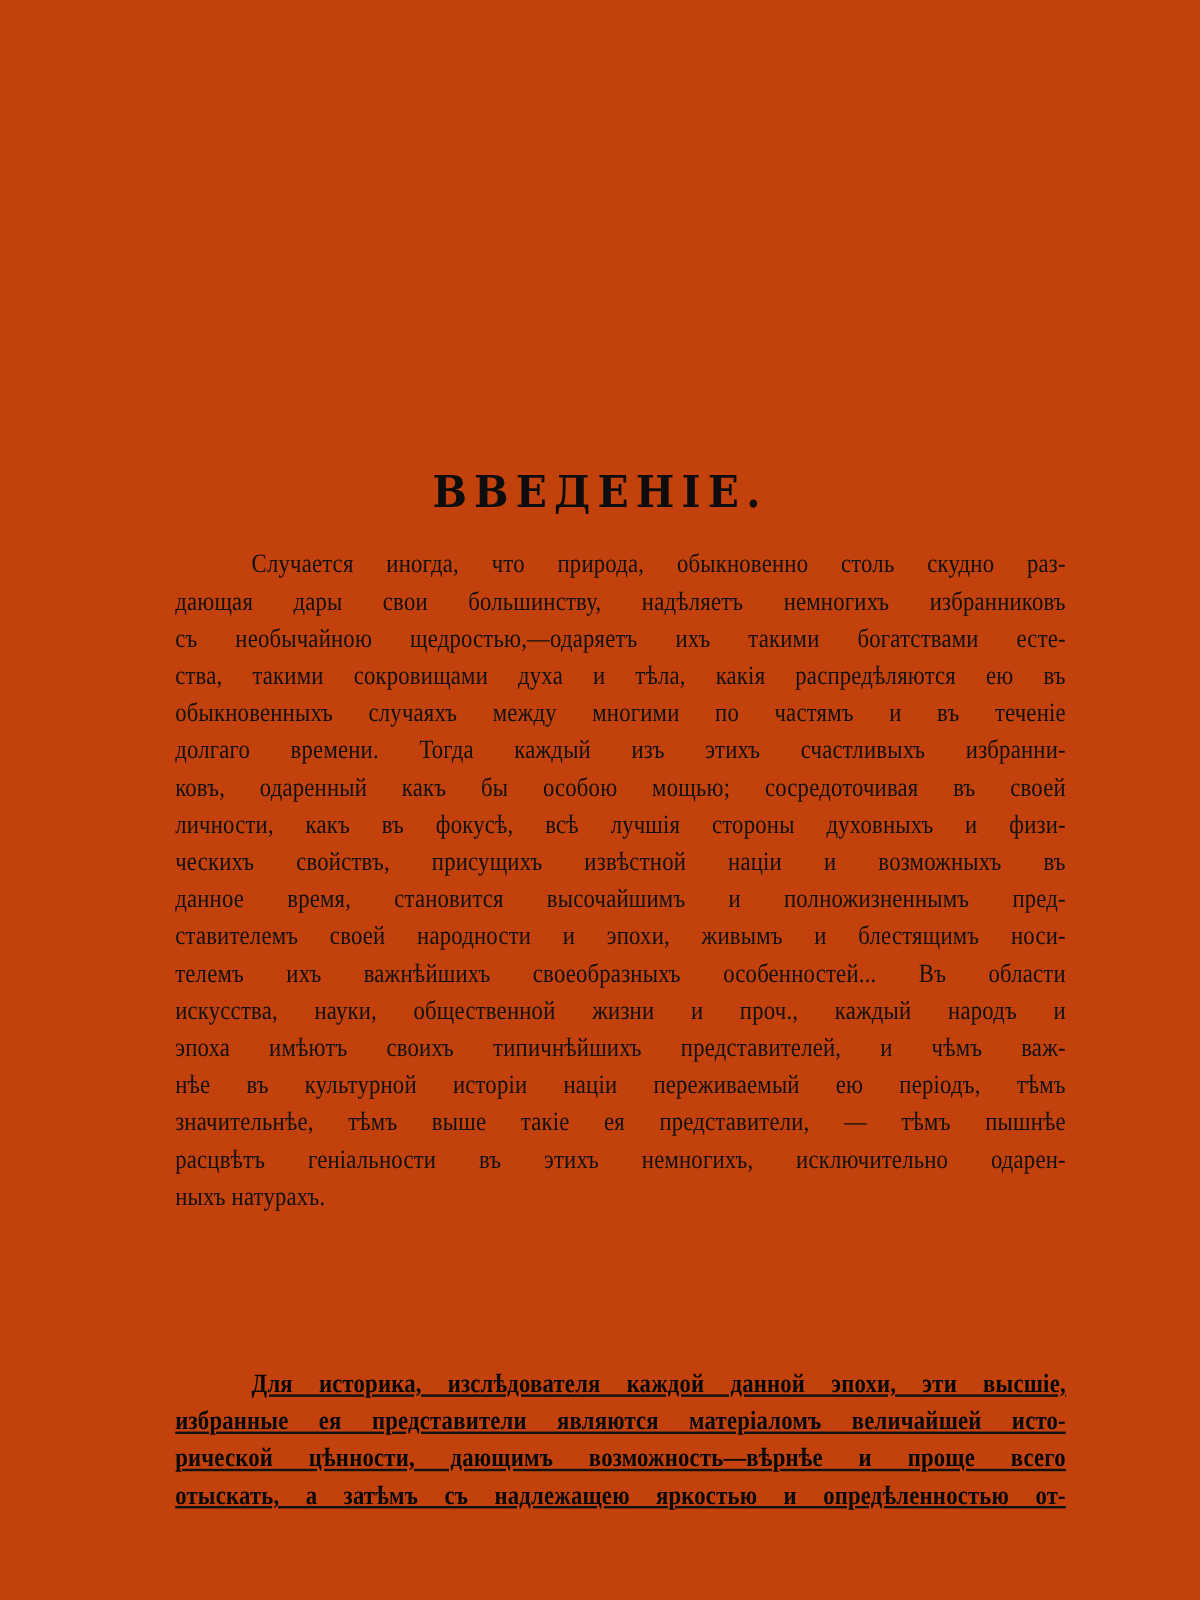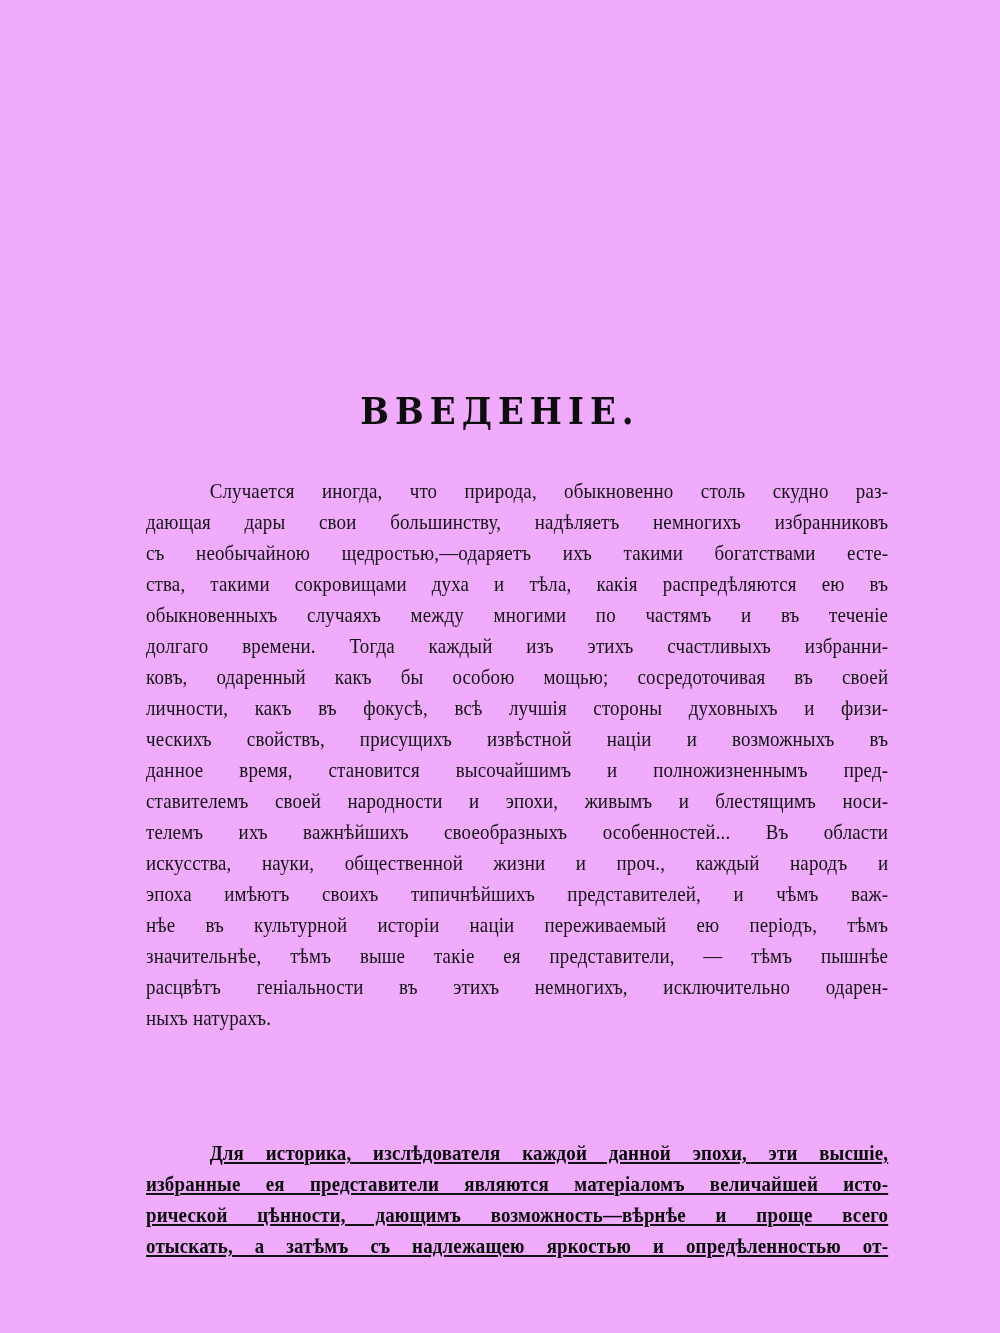--- a/index.html
+++ b/index.html
@@ -13,42 +13,42 @@
       position: relative;
       overflow: hidden;
       font-family: "Liberation Serif", "DejaVu Serif", serif;
       color: #111111;
     }
     .page {
       position: absolute;
       left: 0; top: 0;
       width: 1000px;
       height: 1333px;
-      background: #f0abfc;
+      background: #c2410c;
     }
     .heading {
       position: absolute;
       top: 386px;
       left: 0;
       width: 1000px;
       text-align: center;
       font-family: "DejaVu Serif", "Liberation Serif", serif;
       font-weight: bold;
       font-size: 34px;
       letter-spacing: 6px;
       color: #0d0d0d;
       line-height: 50px;
       transform: scaleY(1.08);
     }
     .paragraph {
       position: absolute;
       left: 146px;
       width: 742px;
     }
-    .p1 { top: 475px; }
+    .p1 { top: 454px; }
     .p2 { top: 1137px; text-decoration: underline; }
     .line {
       display: block;
       height: 31px;
       line-height: 31px;
       font-size: 22px;
       text-align: justify;
       text-align-last: justify;
       white-space: nowrap;
       overflow: visible;

